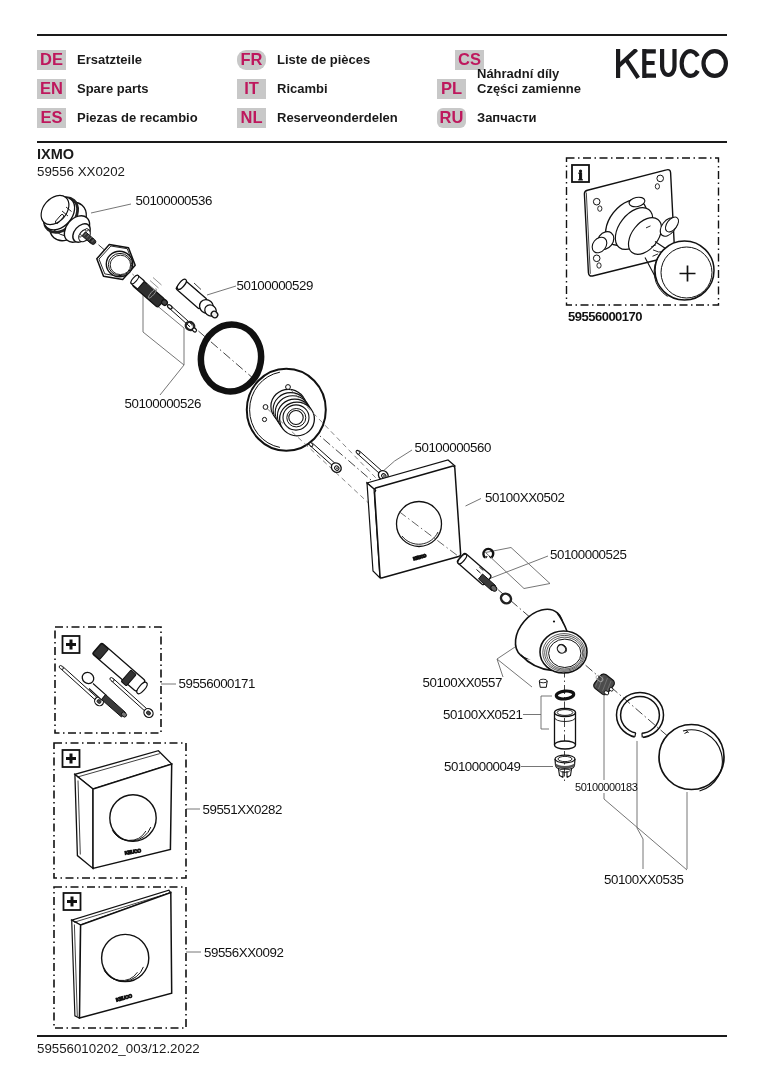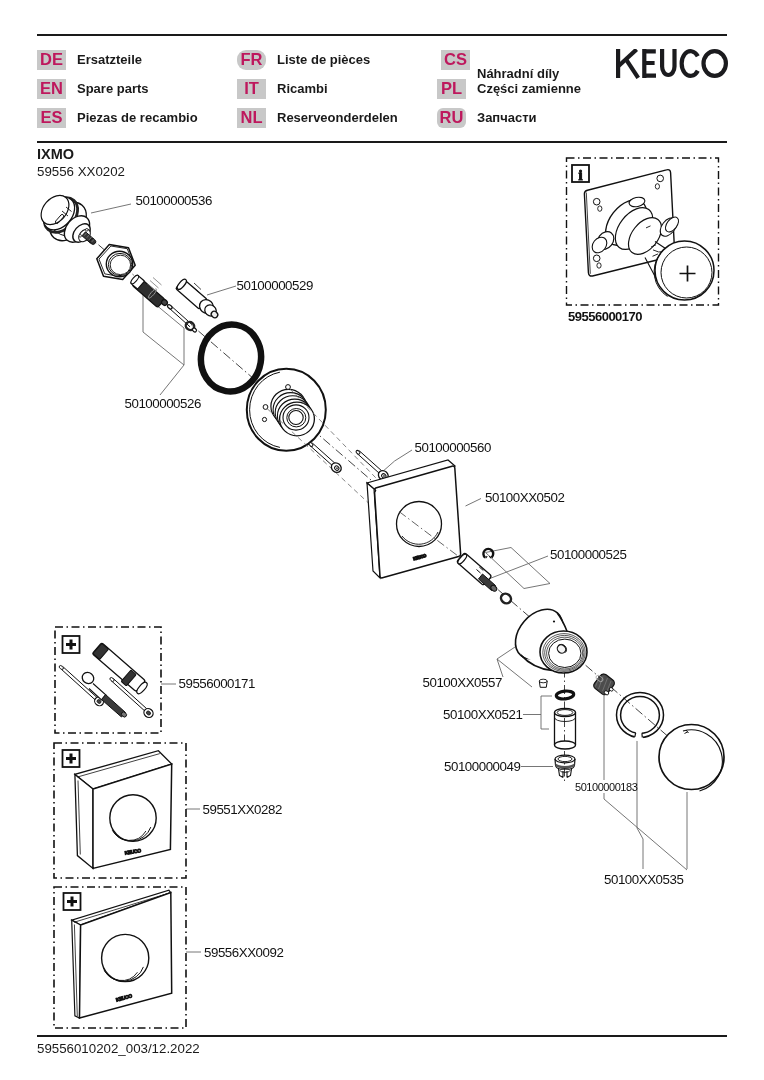--- a/index.html
+++ b/index.html
@@ -22,21 +22,21 @@
   <div class="badge" style="left:37px;top:79px;">EN</div>
     <div class="lang" style="left:77px;top:79px;">Spare parts</div>
   <div class="badge" style="left:37px;top:108px;">ES</div>
     <div class="lang" style="left:77px;top:108px;">Piezas de recambio</div>
   <div class="badge" style="left:237px;top:50px;border-radius:9px;">FR</div>
     <div class="lang" style="left:277px;top:50px;">Liste de pièces</div>
   <div class="badge" style="left:237px;top:79px;">IT</div>
     <div class="lang" style="left:277px;top:79px;">Ricambi</div>
   <div class="badge" style="left:237px;top:108px;">NL</div>
     <div class="lang" style="left:277px;top:108px;">Reserveonderdelen</div>
-  <div class="badge" style="left:441px;top:50px;">CS</div>
+  <div class="badge" style="left:455px;top:50px;">CS</div>
     <div class="lang" style="left:477px;top:50px;margin-top:14px;">Náhradní díly</div>
   <div class="badge" style="left:437px;top:79px;">PL</div>
     <div class="lang" style="left:477px;top:79px;text-align:center;">Części zamienne</div>
   <div class="badge" style="left:437px;top:108px;border-radius:6px;">RU</div>
     <div class="lang" style="left:477px;top:108px;">Запчасти</div>
 
   <svg class="abs" style="left:615px;top:49px;" width="113" height="30" viewBox="0 0 113 30">
     <g stroke="#1b1b1e" stroke-width="4.2" fill="none">
       <path d="M3.1 0 L3.1 29"></path>
       <path d="M21.6 0.4 L3.3 17.2"></path>

